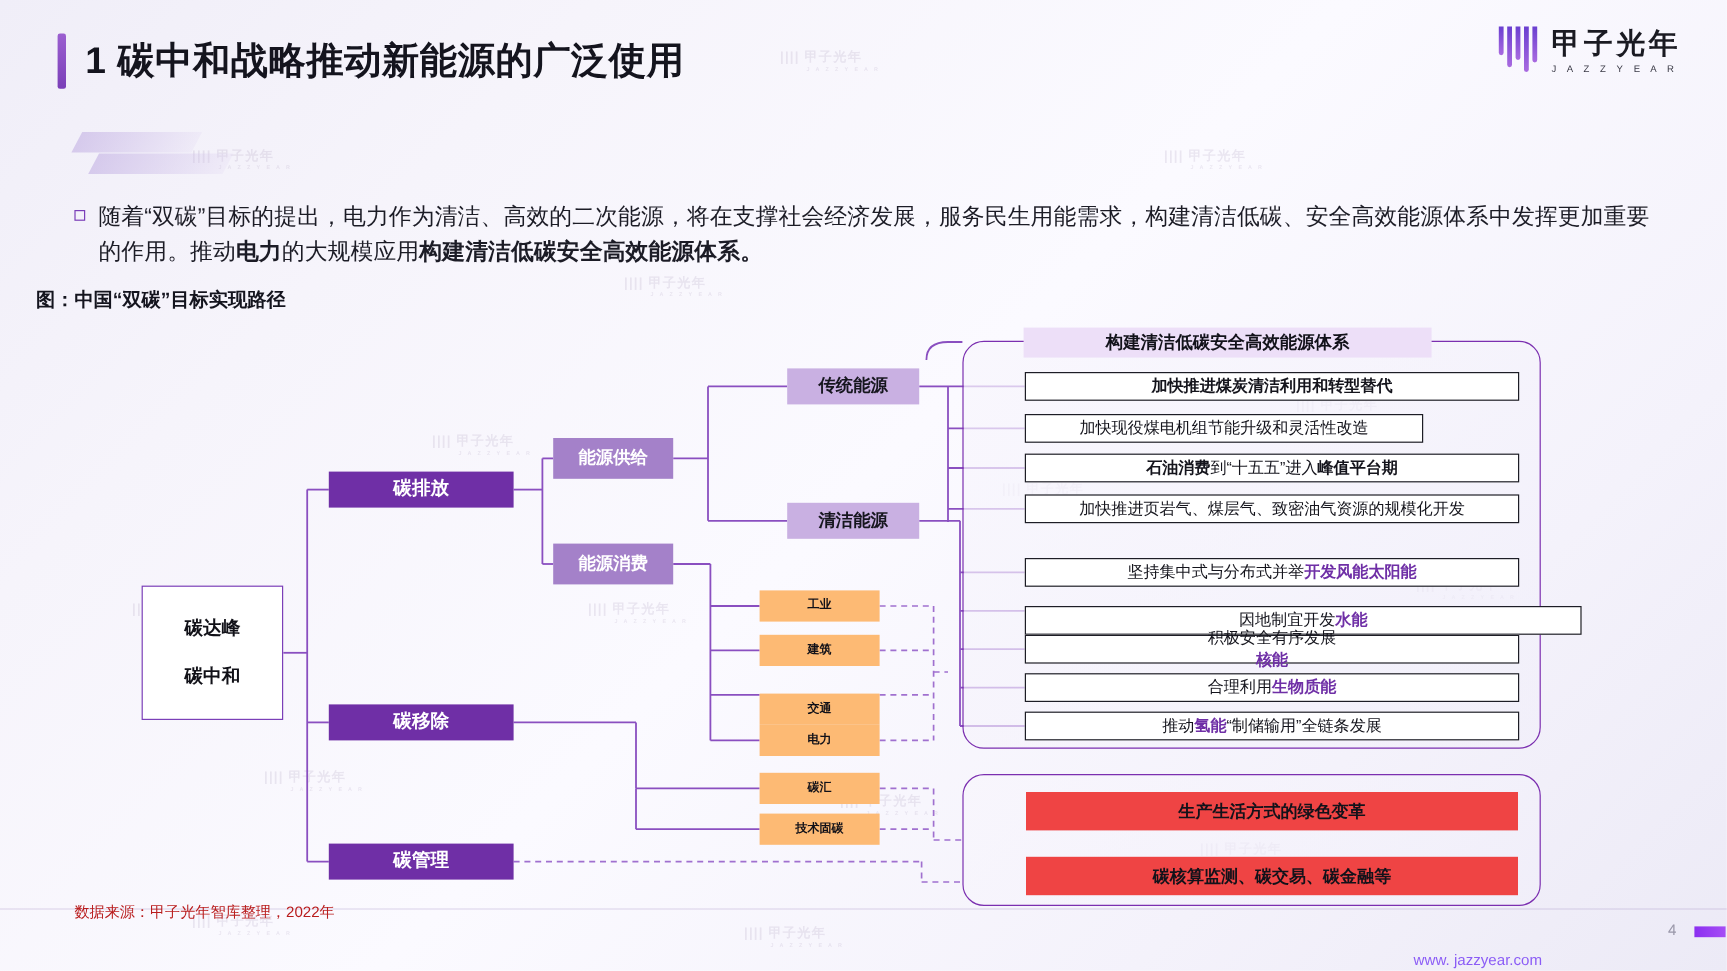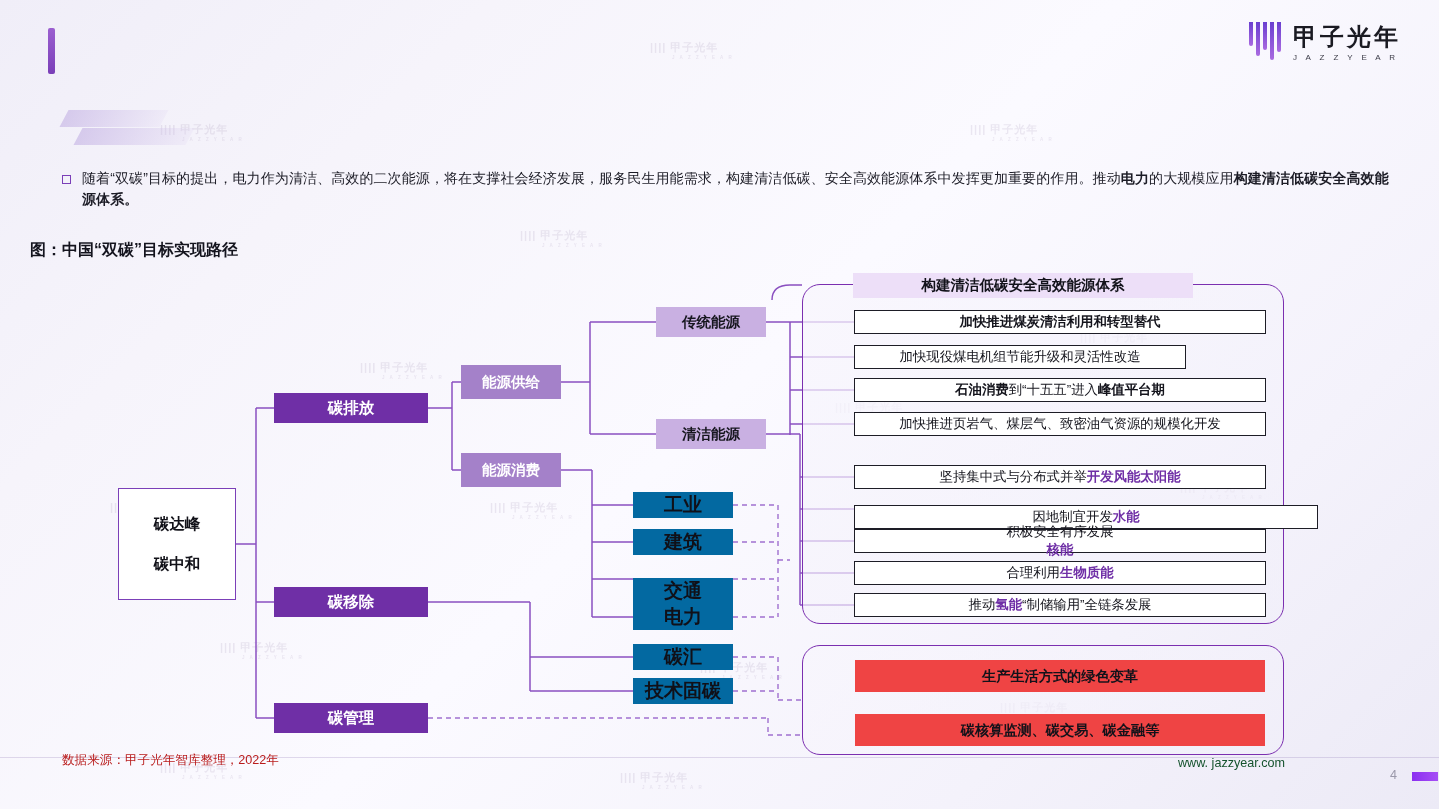--- a/index.html
+++ b/index.html
@@ -78,21 +78,21 @@
     white-space: nowrap; letter-spacing: 0.3px;
   }
 
   
   .bullet-row { position: absolute; left: 62px; top: 168px; width: 1330px; display: flex; }
   .bullet-sq {
     width: 9px; height: 9px; border: 1.6px solid #7b3fb8;
     margin-top: 7px; margin-right: 11px; flex: 0 0 auto;
   }
   .bullet-text {
-    font-size: 14px; color: #1c1c26; line-height: 1.52; letter-spacing: 0.1px;
+    font-size: 19px; color: #1c1c26; line-height: 1.52; letter-spacing: 0.1px;
   }
   .bullet-text b { font-weight: bold; }
 
   
   .fig-cap {
     position: absolute; left: 0; top: 240px; width: 1439px;
     font-size: 16px; font-weight: bold; color: #14141e;
     padding-left: 30px;
   }
 
@@ -116,21 +116,21 @@
   
   .n-l2 {
     width: 100px; height: 34px; background: #a481c9; color: #ffffff; font-size: 14.5px;
   }
   
   .n-l3 {
     width: 98px; height: 30px; background: #c9b0e2; color: #16161e; font-size: 14.5px;
   }
   
   .n-l4 {
-    width: 100px; height: 26px; background: #0369a1; color: #101018; font-size: 19px;
+    width: 100px; height: 26px; background: #fdba74; color: #101018; font-size: 10px;
   }
 
   
   .panel {
     position: absolute; border: 1.8px solid #7b2fb0; border-radius: 18px;
     background: linear-gradient(135deg, rgba(248,246,253,0.75), rgba(241,239,250,0.55));
   }
   .panel-a { left: 802px; top: 284px; width: 482px; height: 340px; }
   .panel-b { left: 802px; top: 645px; width: 482px; height: 110px; }
 
@@ -156,21 +156,21 @@
   }
 
   
   .footer-line {
     position: absolute; left: 0; top: 757px; width: 1439px; height: 1px;
     background: rgba(150,130,185,0.28);
   }
   .footer-src {
     position: absolute; left: 62px; top: 752px; font-size: 12.6px; color: #b91c1c;
   }
-  .footer-url { position: absolute; left: 1178px; top: 756px; font-size: 12.6px; color: #14532d; }
+  .footer-url { position: absolute; left: 1178px; top: 793px; font-size: 12.6px; color: #8b5cf6; }
   .footer-page { position: absolute; left: 1390px; top: 768px; font-size: 12.6px; color: #9a98aa; }
   .footer-chip {
     position: absolute; left: 1412px; top: 772px; width: 26px; height: 9px;
     background: linear-gradient(90deg,#8b2ff0,#a64ef5);
   }
 </style>
 </head>
 <body>
 
 <div>
@@ -186,20 +186,24 @@
   <div class="wm" style="left:1180px;top:480px;"><span class="bars">||||</span> 甲子光年<span class="sub">J A Z Z Y E A R</span></div>
   <div class="wm" style="left:220px; top:640px;"><span class="bars">||||</span> 甲子光年<span class="sub">J A Z Z Y E A R</span></div>
   <div class="wm" style="left:700px; top:660px;"><span class="bars">||||</span> 甲子光年<span class="sub">J A Z Z Y E A R</span></div>
   <div class="wm" style="left:1000px;top:700px;"><span class="bars">||||</span> 甲子光年<span class="sub">J A Z Z Y E A R</span></div>
   <div class="wm" style="left:160px; top:760px;"><span class="bars">||||</span> 甲子光年<span class="sub">J A Z Z Y E A R</span></div>
   <div class="wm" style="left:620px; top:770px;"><span class="bars">||||</span> 甲子光年<span class="sub">J A Z Z Y E A R</span></div>
 </div>
 
 <div class="title-row">
   <div class="title-bar"></div>
+  <div class="title-text">
+    <span>1</span>
+    <span>碳中和战略推动新能源的广泛使用</span>
+  </div>
 </div>
 
 <div class="logo">
   <div class="logo-mark">
     <i></i>
       <i></i>
       <i></i>
       <i></i>
       <i></i>
   </div>

